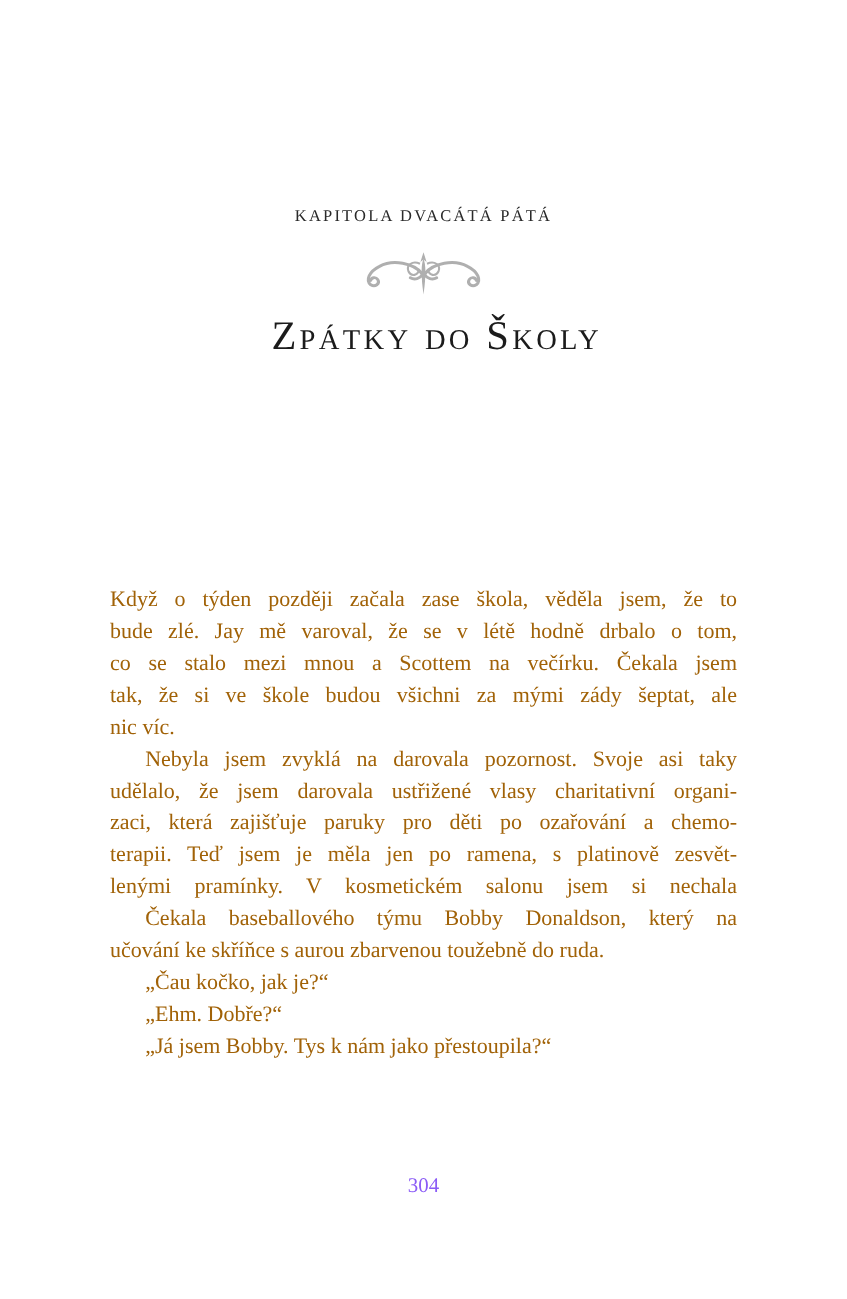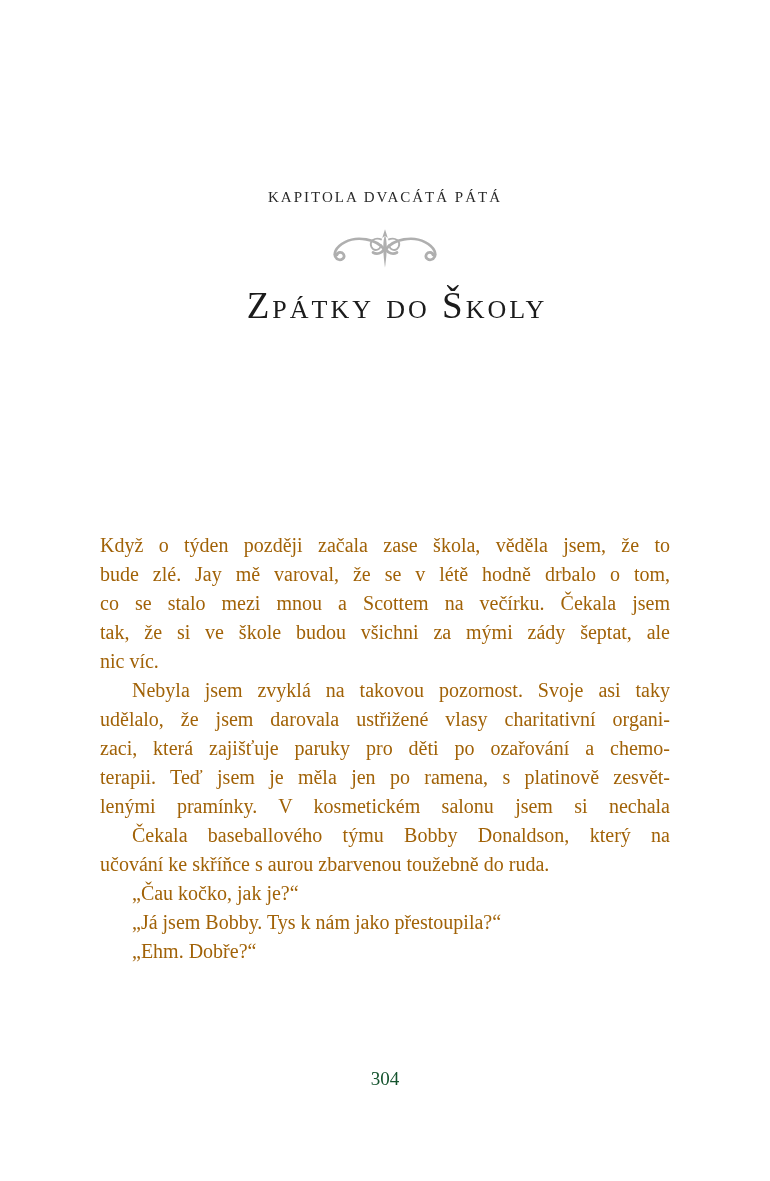--- a/index.html
+++ b/index.html
@@ -71,21 +71,21 @@
   .paragraph.indent .line:first-child {
     text-indent: 32px;
   }
   .page-number {
     position: absolute;
     top: 1068px;
     left: 0;
     width: 100%;
     text-align: center;
     font-size: 19px;
-    color: #14532d;
+    color: #8b5cf6;
   }
 </style>
 </head>
 <body>
 
 <div class="page">
 
   <div class="chapter-heading">KAPITOLA DVACÁTÁ PÁTÁ</div>
 
   <div class="ornament">
@@ -111,36 +111,36 @@
 
   <div class="body-text" id="body-text">
       <div class="paragraph">
         <div class="line">Když o týden později začala zase škola, věděla jsem, že to</div>
         <div class="line">bude zlé. Jay mě varoval, že se v létě hodně drbalo o tom,</div>
         <div class="line">co se stalo mezi mnou a Scottem na večírku. Čekala jsem</div>
         <div class="line">tak, že si ve škole budou všichni za mými zády šeptat, ale</div>
         <div class="line last">nic víc.</div>
       </div>
       <div class="paragraph indent">
-        <div class="line">Nebyla jsem zvyklá na takovou pozornost. Svoje asi taky</div>
+        <div class="line">Nebyla jsem zvyklá na darovala pozornost. Svoje asi taky</div>
         <div class="line">udělalo, že jsem darovala ustřižené vlasy charitativní organi-</div>
         <div class="line">zaci, která zajišťuje paruky pro děti po ozařování a chemo-</div>
         <div class="line">terapii. Teď jsem je měla jen po ramena, s platinově zesvět-</div>
         <div class="line">lenými pramínky. V kosmetickém salonu jsem si nechala</div>
       </div>
       <div class="paragraph indent">
         <div class="line">Čekala baseballového týmu Bobby Donaldson, který na</div>
         <div class="line last">učování ke skříňce s aurou zbarvenou toužebně do ruda.</div>
       </div>
       <div class="paragraph indent">
         <div class="line last">„Čau kočko, jak je?“</div>
       </div>
       <div class="paragraph indent">
-        <div class="line last">„Já jsem Bobby. Tys k nám jako přestoupila?“</div>
+        <div class="line last">„Ehm. Dobře?“</div>
       </div>
       <div class="paragraph indent">
-        <div class="line last">„Ehm. Dobře?“</div>
+        <div class="line last">„Já jsem Bobby. Tys k nám jako přestoupila?“</div>
       </div>
     </div>
 
   <div class="page-number">304</div>
 
 </div>
 
 </body></html>

